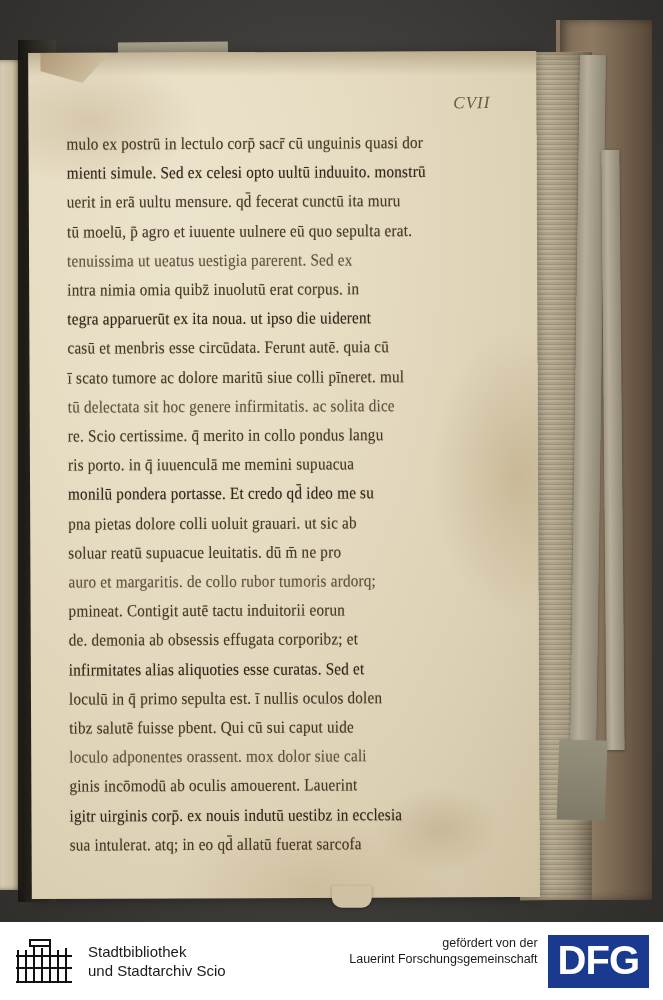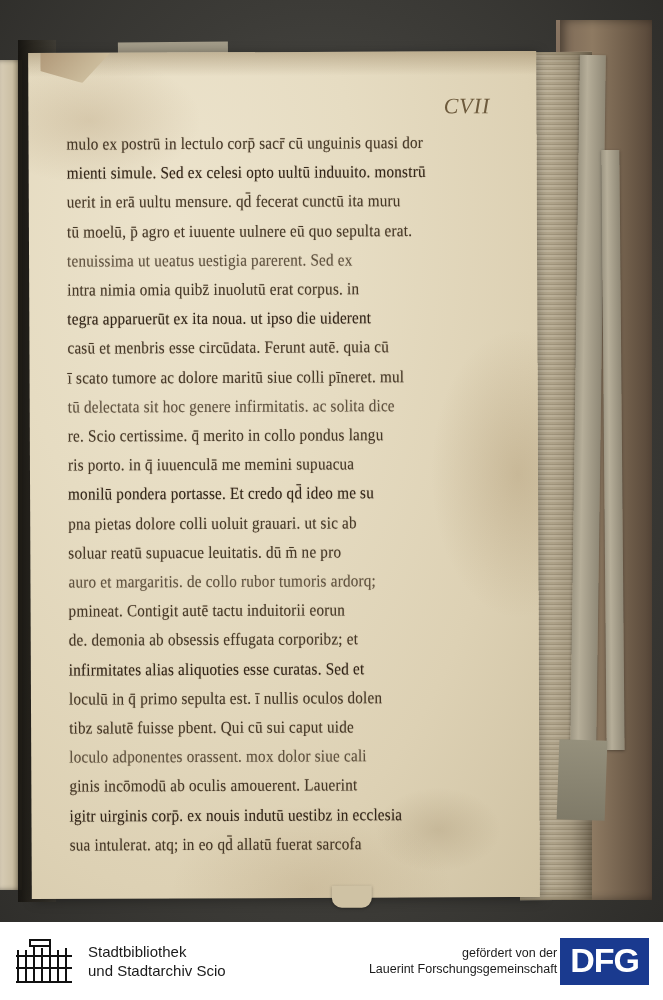--- a/index.html
+++ b/index.html
@@ -159,21 +159,21 @@
     box-shadow: 0 1px 3px rgba(0,0,0,.3);
   }
 
   
   .folio {
     position: absolute;
     right: 46px;
     top: 42px;
     font-family: "Liberation Serif", serif;
     font-style: italic;
-    font-size: 22px;
+    font-size: 17px;
     color: #6d5a3c;
     letter-spacing: 1px;
   }
 
   
   .textblock {
     position: absolute;
     left: 38px;
     top: 76px;
     width: 400px;
@@ -219,35 +219,35 @@
   .logo-mark svg { display: block; }
   .lib-name {
     font-size: 15px;
     line-height: 19px;
     color: #1a1a1a;
     font-family: "Liberation Sans", sans-serif;
   }
   .credit-right {
     margin-left: auto;
     display: flex;
-    align-items: center;
-    gap: 3px;
+    align-items: flex-start;
+    gap: 10px;
     padding-right: 14px;
   }
   .funder-text {
     text-align: right;
     font-size: 12.5px;
     line-height: 16px;
     color: #1a1a1a;
   }
   .dfg-box {
     background: #1a3a8f;
     color: #ffffff;
     font-weight: bold;
-    font-size: 34px;
+    font-size: 40px;
     letter-spacing: -1px;
     padding: 3px 10px 5px 10px;
     font-family: "Liberation Sans", sans-serif;
   }
 </style>
 </head>
 <body>
 
 <div id="scan">
 

